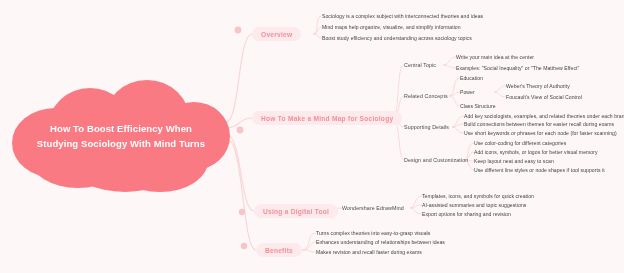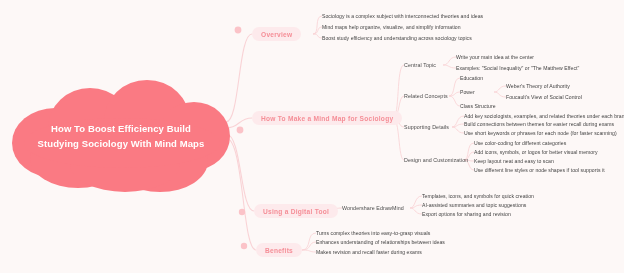--- a/index.html
+++ b/index.html
@@ -158,21 +158,21 @@
 
   <div id="central-node">
     <div class="cloud-bubble" style="left:4px;  top:30px;  width:86px;  height:70px;"></div>
     <div class="cloud-bubble" style="left:40px; top:10px;  width:84px;  height:80px;"></div>
     <div class="cloud-bubble" style="left:96px; top:2px;   width:86px;  height:82px;"></div>
     <div class="cloud-bubble" style="left:150px;top:24px;  width:72px;  height:68px;"></div>
     <div class="cloud-bubble" style="left:22px; top:50px;  width:96px;  height:60px;"></div>
     <div class="cloud-bubble" style="left:104px;top:52px;  width:96px;  height:62px;"></div>
     <div class="cloud-bubble" style="left:62px; top:58px;  width:110px; height:56px;"></div>
     <div class="cloud-bubble" style="left:16px; top:40px;  width:196px; height:50px;"></div>
-    <div id="central-label">How To Boost Efficiency Build Studying Sociology With Mind Maps</div>
+    <div id="central-label">How To Boost Efficiency When Studying Sociology With Mind Turns</div>
   </div>
 
   <div class="branch-pill" style="left:252px; top:27px;">Overview</div>
   <div class="leaf" style="left:322px; top:13px;">Sociology is a complex subject with interconnected theories and ideas</div>
   <div class="leaf" style="left:322px; top:24px;">Mind maps help organize, visualize, and simplify information</div>
   <div class="leaf" style="left:322px; top:35px;">Boost study efficiency and understanding across sociology topics</div>
 
   <div class="branch-pill" style="left:252px; top:111px;">How To Make a Mind Map for Sociology</div>
 
   <div class="sub-label" style="left:404px; top:62px;">Central Topic</div>

